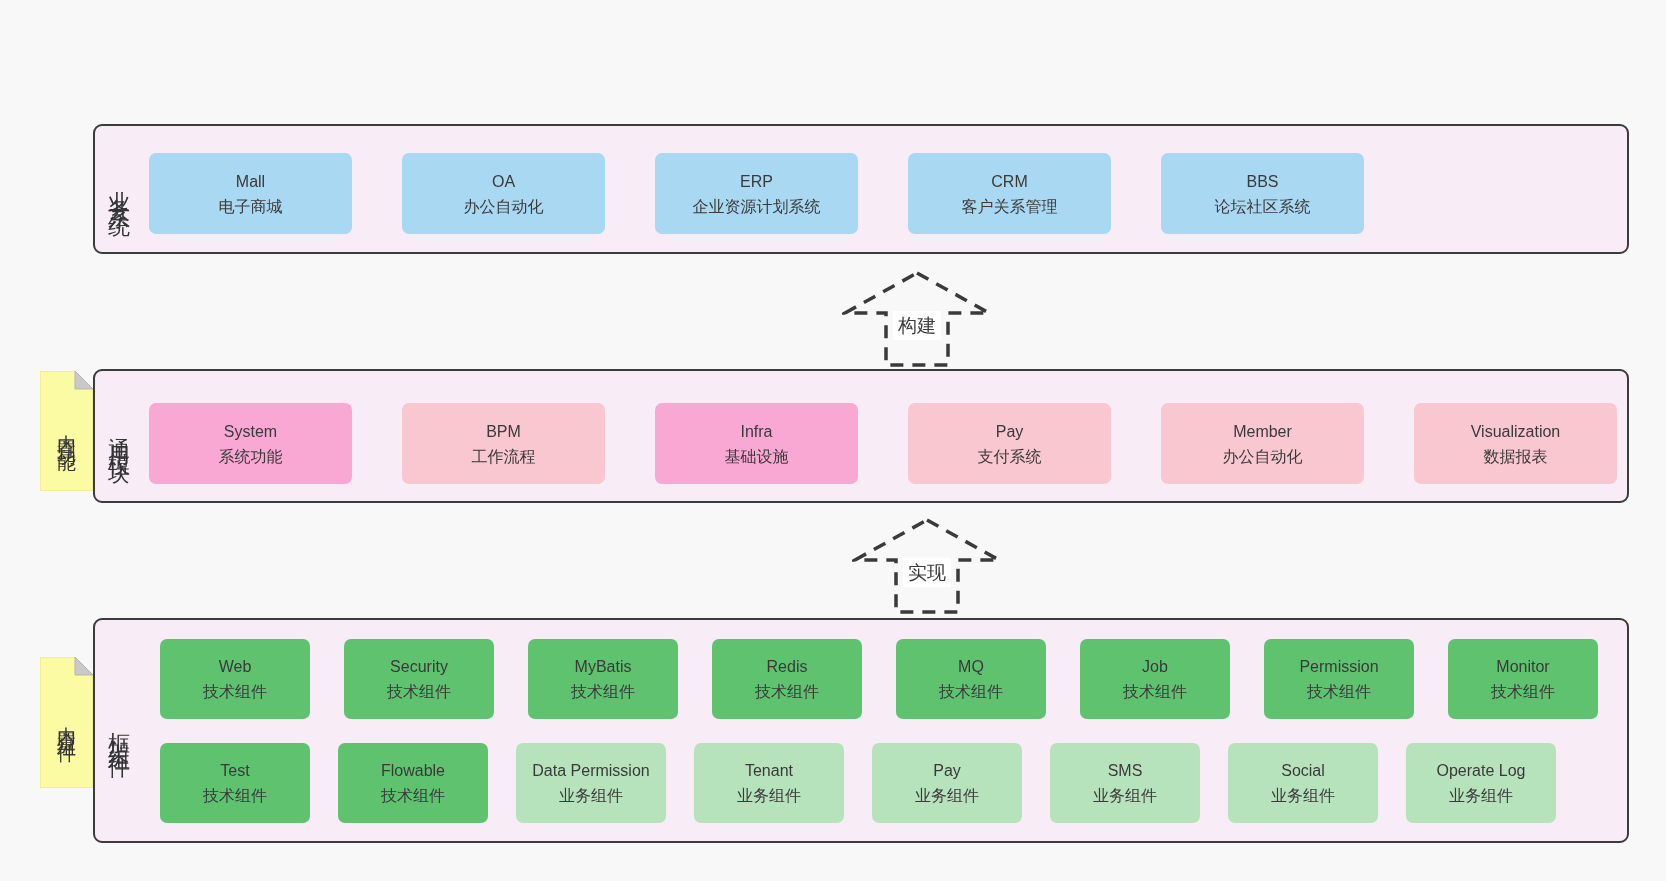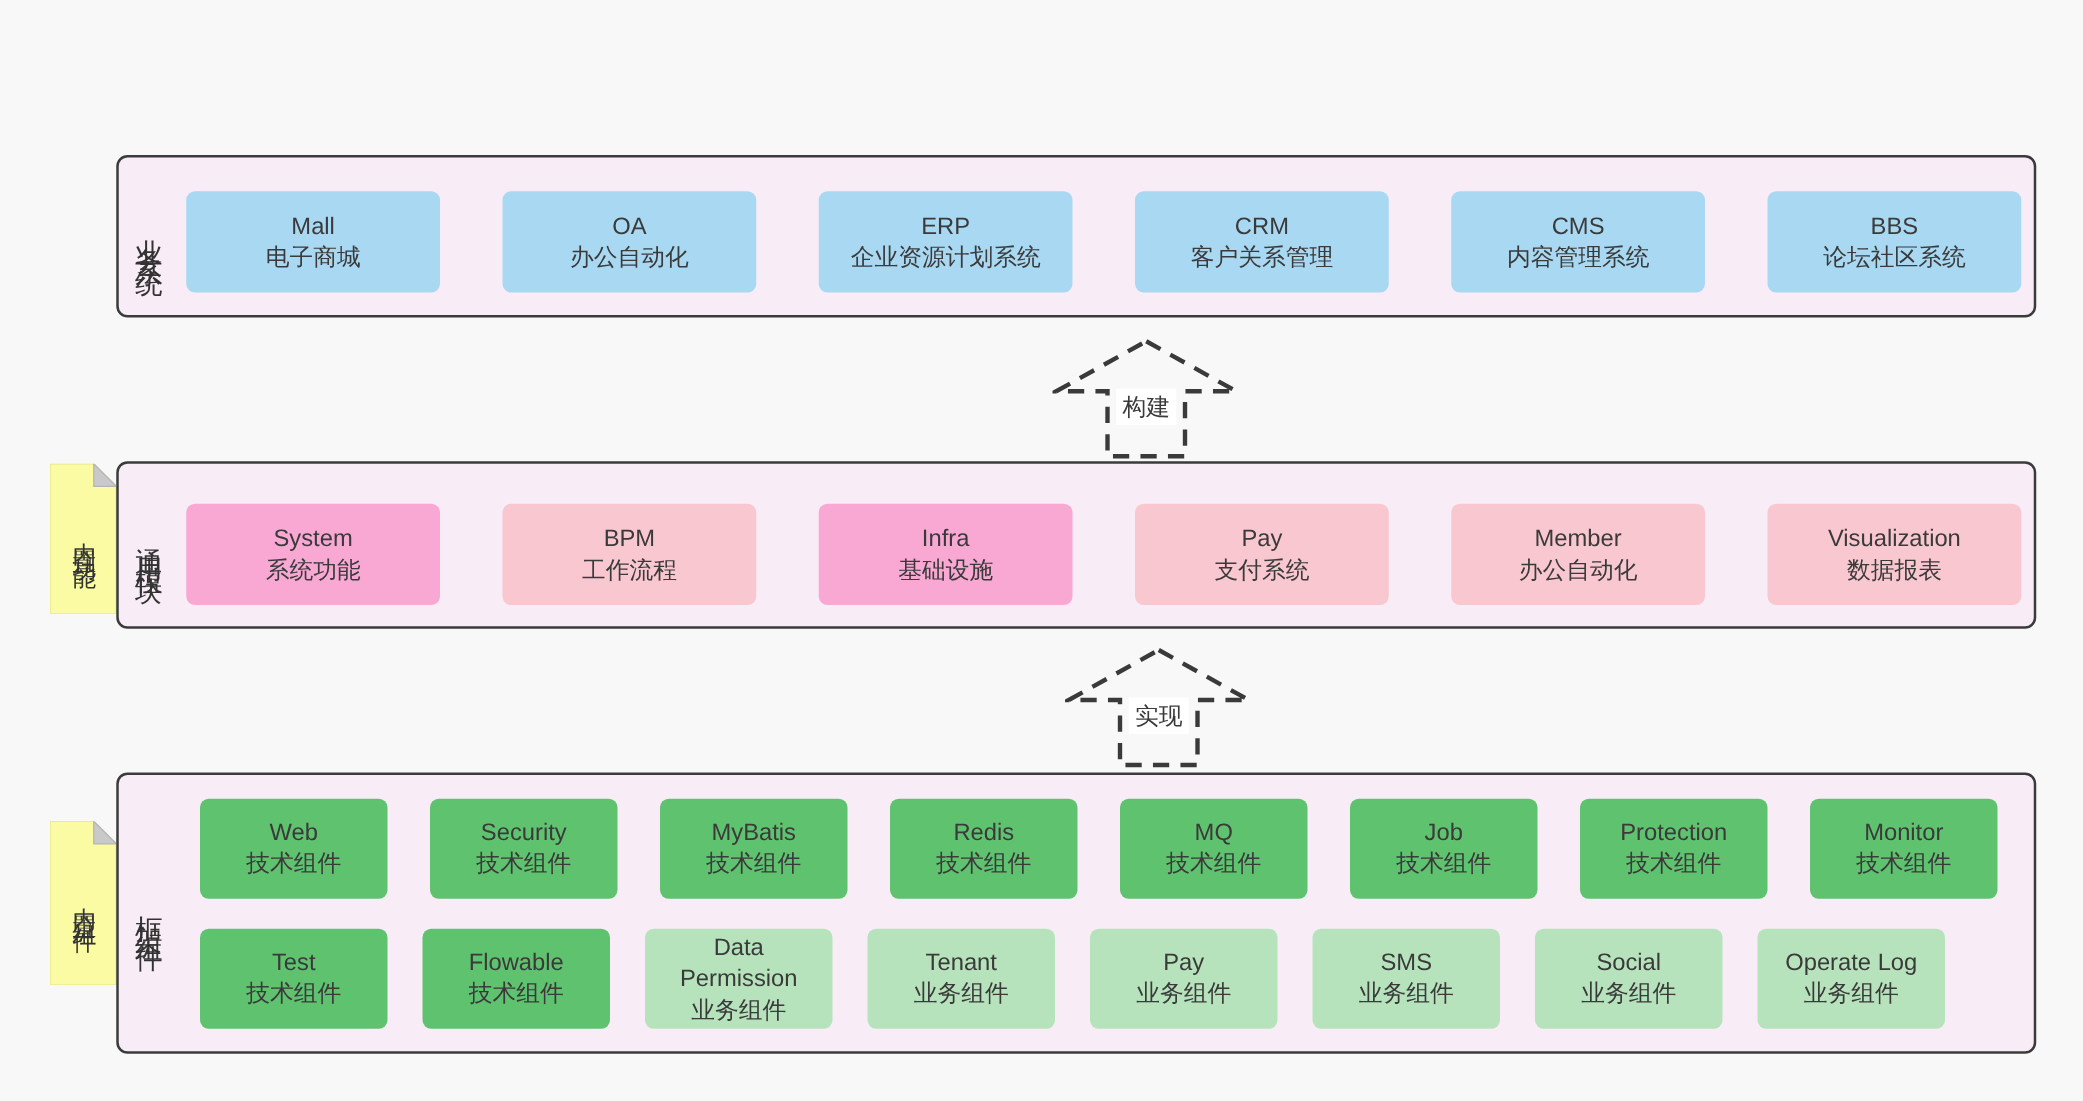--- a/index.html
+++ b/index.html
@@ -24,21 +24,21 @@
 
   .row { position:absolute; display:flex; }
   .row-business   { left:54px; top:27px;  gap:50px; }
   .row-modules    { left:54px; top:32px;  gap:50px; }
   .row-comp-1     { left:65px; top:19px;  gap:34px; }
   .row-comp-2     { left:65px; top:123px; gap:28px; }
 
   .box {
     border-radius:7px; box-sizing:border-box;
     display:flex; flex-direction:column; align-items:center; justify-content:center;
-    text-align:center; font-size:19px; line-height:25px; padding:2px 10px;
+    text-align:center; font-size:16px; line-height:25px; padding:2px 10px;
   }
   .w203 { width:203px; height:81px; }
   .w150 { width:150px; height:80px; }
   .blue        { background:#a9d8f2; }
   .red         { background:#f9a8d4; }
   .pink        { background:#f9c7cf; }
   .green-dark  { background:#5fc26f;justify-content:center; }
   .green-light { background:#b6e3bc; }
 
   .sticky { position:absolute; width:53px; }
@@ -82,24 +82,20 @@
       </div>
       <div class="box w203 blue">
         <div>ERP</div>
         <div>企业资源计划系统</div>
       </div>
       <div class="box w203 blue">
         <div>CRM</div>
         <div>客户关系管理</div>
       </div>
       <div class="box w203 blue">
-        <div>CMS</div>
-        <div>内容管理系统</div>
-      </div>
-      <div class="box w203 blue">
         <div>BBS</div>
         <div>论坛社区系统</div>
       </div>
     </div>
   </div>
 
   <div class="arrow arrow-build">
     <svg width="150" height="98" viewBox="0 0 150 98">
       <polygon class="outline" points="75,3 147,43 106,43 106,95 44,95 44,43 3,43"></polygon>
       <rect x="51" y="41" width="48" height="29" fill="#ffffff"></rect>
@@ -182,21 +178,21 @@
       </div>
       <div class="box w150 green-dark">
         <div>MQ</div>
         <div>技术组件</div>
       </div>
       <div class="box w150 green-dark">
         <div>Job</div>
         <div>技术组件</div>
       </div>
       <div class="box w150 green-dark">
-        <div>Protection</div>
+        <div>Permission</div>
         <div>技术组件</div>
       </div>
       <div class="box w150 green-dark">
         <div>Monitor</div>
         <div>技术组件</div>
       </div>
     </div>
     <div class="row row-comp-2">
       <div class="box w150 green-dark">
         <div>Test</div>

